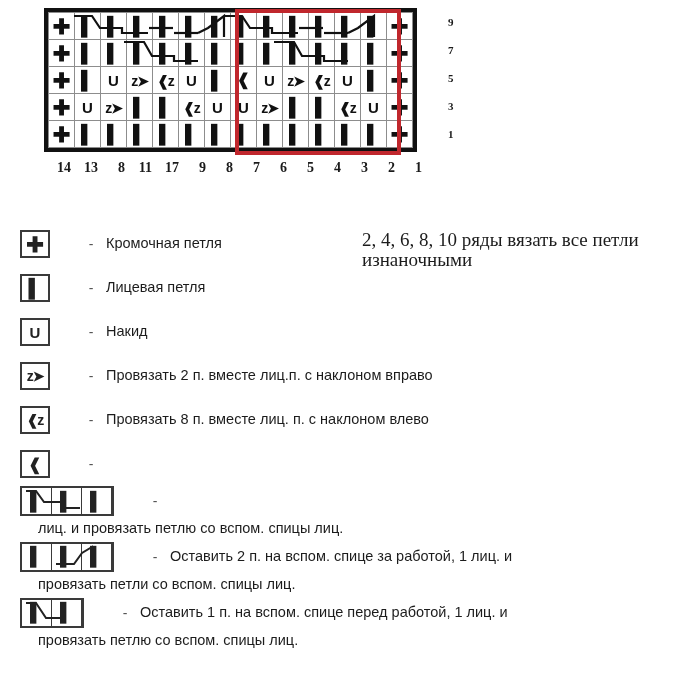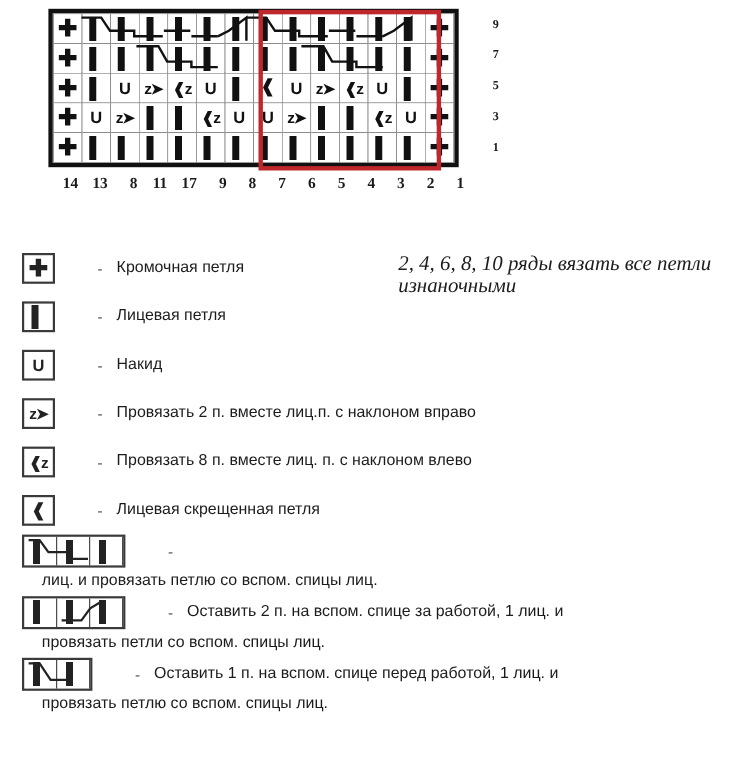--- a/index.html
+++ b/index.html
@@ -71,21 +71,20 @@
     text-align:left;
   }
 
   
   #side-note{
     position:absolute;left:362px;top:230px;width:300px;
     font-family:"Liberation Serif", serif;
     font-size:19px;line-height:1.05;
     color:#1c1c1c;
     font-weight:400;
-    font-style:italic;
   }
 
   
   #legend{position:absolute;left:0;top:222px;width:678px;}
   .leg-row{
     position:relative;
     display:flex;align-items:flex-start;
     margin-bottom:0;
   }
   .leg-simple{height:44px;align-items:center;}
@@ -307,21 +306,20 @@
           <span class="sym sym-k2tog-l">❰z</span>
         </div>
         <div class="dash">-</div>
         <div class="leg-text">Провязать 8 п. вместе лиц. п. с наклоном влево</div>
       </div>
       <div class="leg-row leg-simple">
         <div class="swatch sw1">
           <span class="sym sym-twist">❰</span>
         </div>
         <div class="dash">-</div>
-        <div class="leg-text">Лицевая скрещенная петля</div>
       </div>
     </div>
   <div id="legend-cables">
       <div class="leg-cable">
         <div class="cable-head">
           <div class="sw-cells">
             <div class="c">
               <span class="sym sym-knit">▌</span>
             </div>
             <div class="c">

